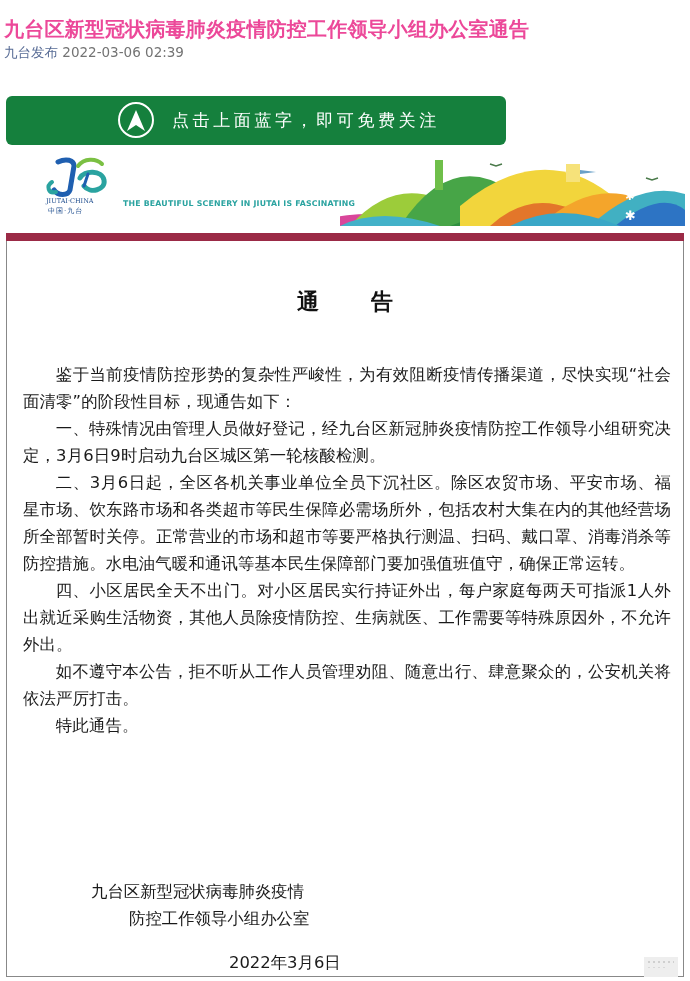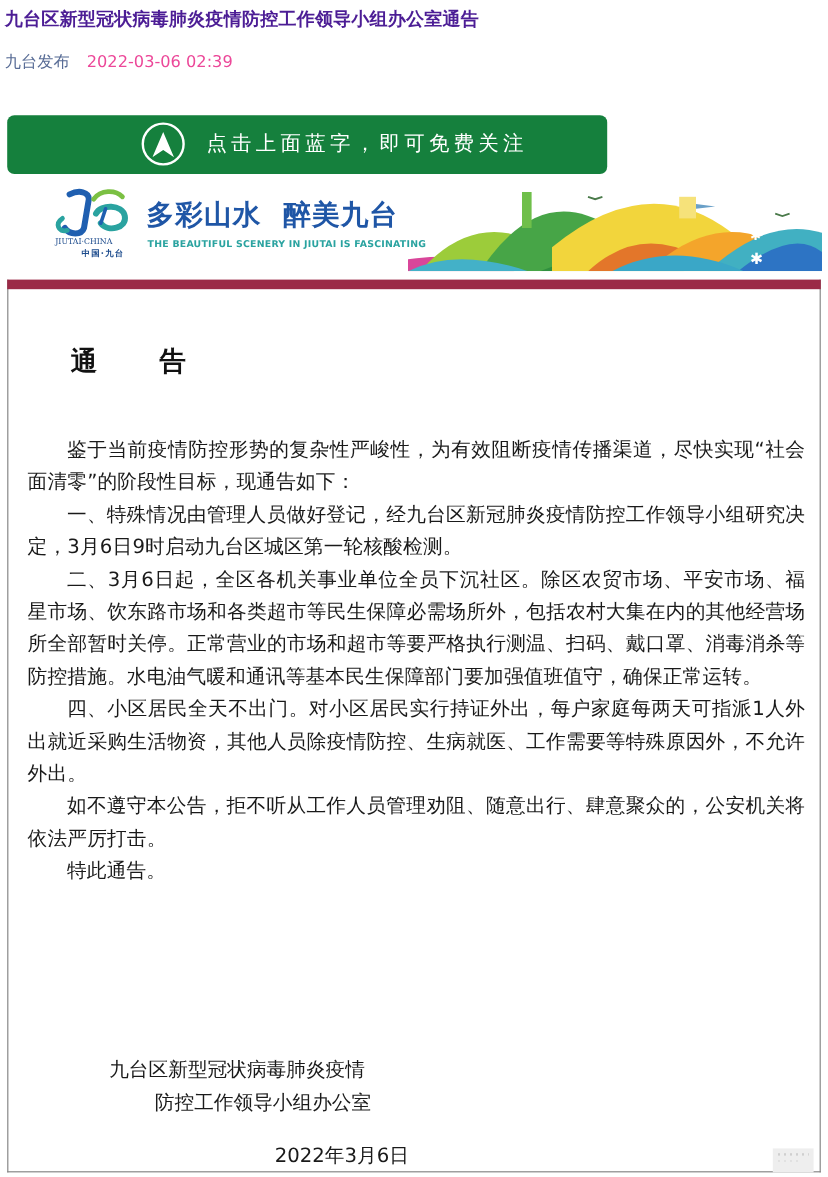--- a/index.html
+++ b/index.html
@@ -1,59 +1,59 @@
 <!DOCTYPE html>
 <html><head>
   <meta charset="utf-8">
   <style>
     * { margin: 0; padding: 0; box-sizing: border-box; }
     html, body { width: 690px; height: 981px; background: #ffffff; overflow: hidden; }
     body { font-family: "DejaVu Sans", "Liberation Sans", sans-serif; color: #222; position: relative; }
 
     .article-title {
-      position: absolute; left: 4px; top: 2px; width: 686px;
-      font-size: 15px; line-height: 28px; color: #4c1d95; letter-spacing: 0.2px;
+      position: absolute; left: 4px; top: 15px; width: 686px;
+      font-size: 20px; line-height: 28px; color: #ec4899; letter-spacing: 0.2px;
       white-space: nowrap;
     }
     .meta { position: absolute; left: 4px; top: 42px; font-size: 13.5px; line-height: 20px; white-space: nowrap; }
-    .meta .author { color: #576b95; margin-right: 10px; }
-    .meta .date { color: #ec4899; }
+    .meta .author { color: #576b95; margin-right: 0; }
+    .meta .date { color: #737373; }
 
     .follow-banner {
       position: absolute; left: 6px; top: 96px; width: 500px; height: 49px;
       background: #15803d; border-radius: 6px;
       display: flex; align-items: center; cursor: pointer;
     }
     .follow-banner .arrow-circle {
       position: absolute; left: 112px; top: 6px; width: 36px; height: 36px;
       border: 2px solid #ffffff; border-radius: 50%;
     }
     .follow-banner .arrow-circle svg { position: absolute; left: 7px; top: 6px; }
     .follow-banner .label {
       position: absolute; left: 166px; top: 12px;
       color: #ffffff; font-size: 17px; line-height: 24px; letter-spacing: 3.6px; white-space: nowrap;
     }
 
     .brand-banner { position: absolute; left: 0; top: 150px; width: 690px; height: 76px; overflow: hidden; }
     .brand-logo { position: absolute; left: 44px; top: 6px; width: 66px; height: 64px; }
-    .brand-logo .logo-cn { position: absolute; left: 24px; top: 50px; font-size: 7px; color: #1b4a8c; letter-spacing: 1px; white-space: nowrap; font-weight: bold; }
+    .brand-logo .logo-cn { position: absolute; left: 4px; top: 50px; font-size: 7px; color: #1b4a8c; letter-spacing: 1px; white-space: nowrap; }
     .brand-logo .logo-en { position: absolute; left: 2px; top: 41px; font-family: "DejaVu Serif", serif; font-size: 6.5px; color: #1b4a8c; white-space: nowrap; }
     .brand-slogan { position: absolute; left: 122px; top: 16px; font-size: 23px; font-weight: bold; color: #1f56a6; letter-spacing: 1px; white-space: nowrap; line-height: 28px; }
     .brand-sub { position: absolute; left: 123px; top: 49px; font-size: 7.8px; font-weight: bold; color: #2aa3a0; white-space: nowrap; letter-spacing: 0.2px; }
     .landscape { position: absolute; left: 340px; top: 0; }
 
     .notice-box {
       position: absolute; left: 6px; top: 233px; width: 678px; height: 744px;
       border-left: 1px solid #888888; border-right: 1px solid #888888; border-bottom: 1px solid #888888;
     }
     .notice-topbar { position: absolute; left: -1px; top: 0; width: 678px; height: 8px; background: #9b2a46; }
 
     .notice-heading {
       position: absolute; left: 0; top: 50px; width: 100%;
-      text-align: left; font-family: "DejaVu Serif", "Liberation Serif", serif;
+      text-align: center; font-family: "DejaVu Serif", "Liberation Serif", serif;
       font-size: 22px; color: #111; letter-spacing: 52px; padding-left: 52px; line-height: 36px;
     }
 
     .body-text {
       position: absolute; left: 16px; top: 128px; width: 648px;
       font-size: 16.4px; line-height: 27px; color: #1a1a1a; letter-spacing: 0.15px;
     }
     .body-text p { text-indent: 2em; text-align: justify; }
 
     .signature { position: absolute; left: 0; top: 645px; width: 100%; font-size: 16.4px; line-height: 27px; color: #1a1a1a; }
@@ -92,21 +92,20 @@
     <svg width="66" height="42" viewBox="0 0 66 42">
       <path d="M14 6 C22 2 30 4 30 10 L26 34 C24 40 14 40 10 34" fill="none" stroke="#1f5fb0" stroke-width="5" stroke-linecap="round"></path>
       <path d="M8 26 C2 30 4 38 12 36" fill="none" stroke="#2aa3a0" stroke-width="4" stroke-linecap="round"></path>
       <path d="M34 10 C40 2 52 2 58 8" fill="none" stroke="#7bc043" stroke-width="4" stroke-linecap="round"></path>
       <path d="M36 22 C40 14 58 14 60 24 C62 34 46 38 40 30" fill="none" stroke="#2aa3a0" stroke-width="5" stroke-linecap="round"></path>
       <path d="M44 18 L40 30" fill="none" stroke="#1f5fb0" stroke-width="3" stroke-linecap="round"></path>
     </svg>
     <span class="logo-en">JIUTAI·CHINA</span>
     <span class="logo-cn">中国·九台</span>
   </div>
-  <div class="brand-slogan" style="white-space:pre;">多彩山水  醉美九台</div>
   <div class="brand-sub">THE BEAUTIFUL SCENERY IN JIUTAI IS FASCINATING</div>
   <svg class="landscape" width="350" height="76" viewBox="0 0 350 76">
     <ellipse cx="30" cy="80" rx="60" ry="16" fill="#d9469a"></ellipse>
     <path d="M10 76 Q60 20 120 60 L120 76 Z" fill="#9ccc3a"></path>
     <path d="M60 76 Q110 0 170 40 L170 76 Z" fill="#47a547"></path>
     <path d="M110 76 Q170 50 230 76 Z" fill="#2f8f3f"></path>
     <path d="M120 56 Q200 -10 270 44 L270 76 L120 76 Z" fill="#f2d53c"></path>
     <path d="M150 76 Q200 30 260 76 Z" fill="#e3762a"></path>
     <path d="M200 76 Q260 20 320 60 L320 76 Z" fill="#f4a52b"></path>
     <path d="M250 76 Q300 30 345 44 L345 76 Z" fill="#41b0c2"></path>

